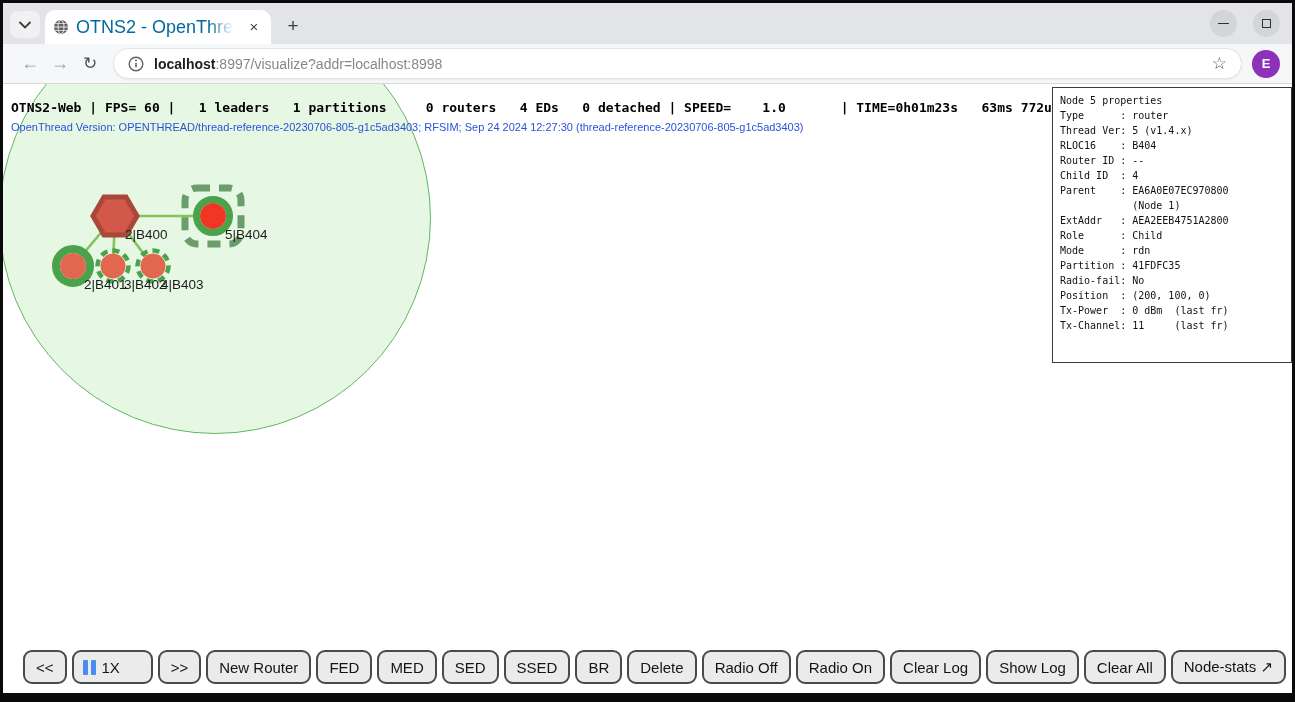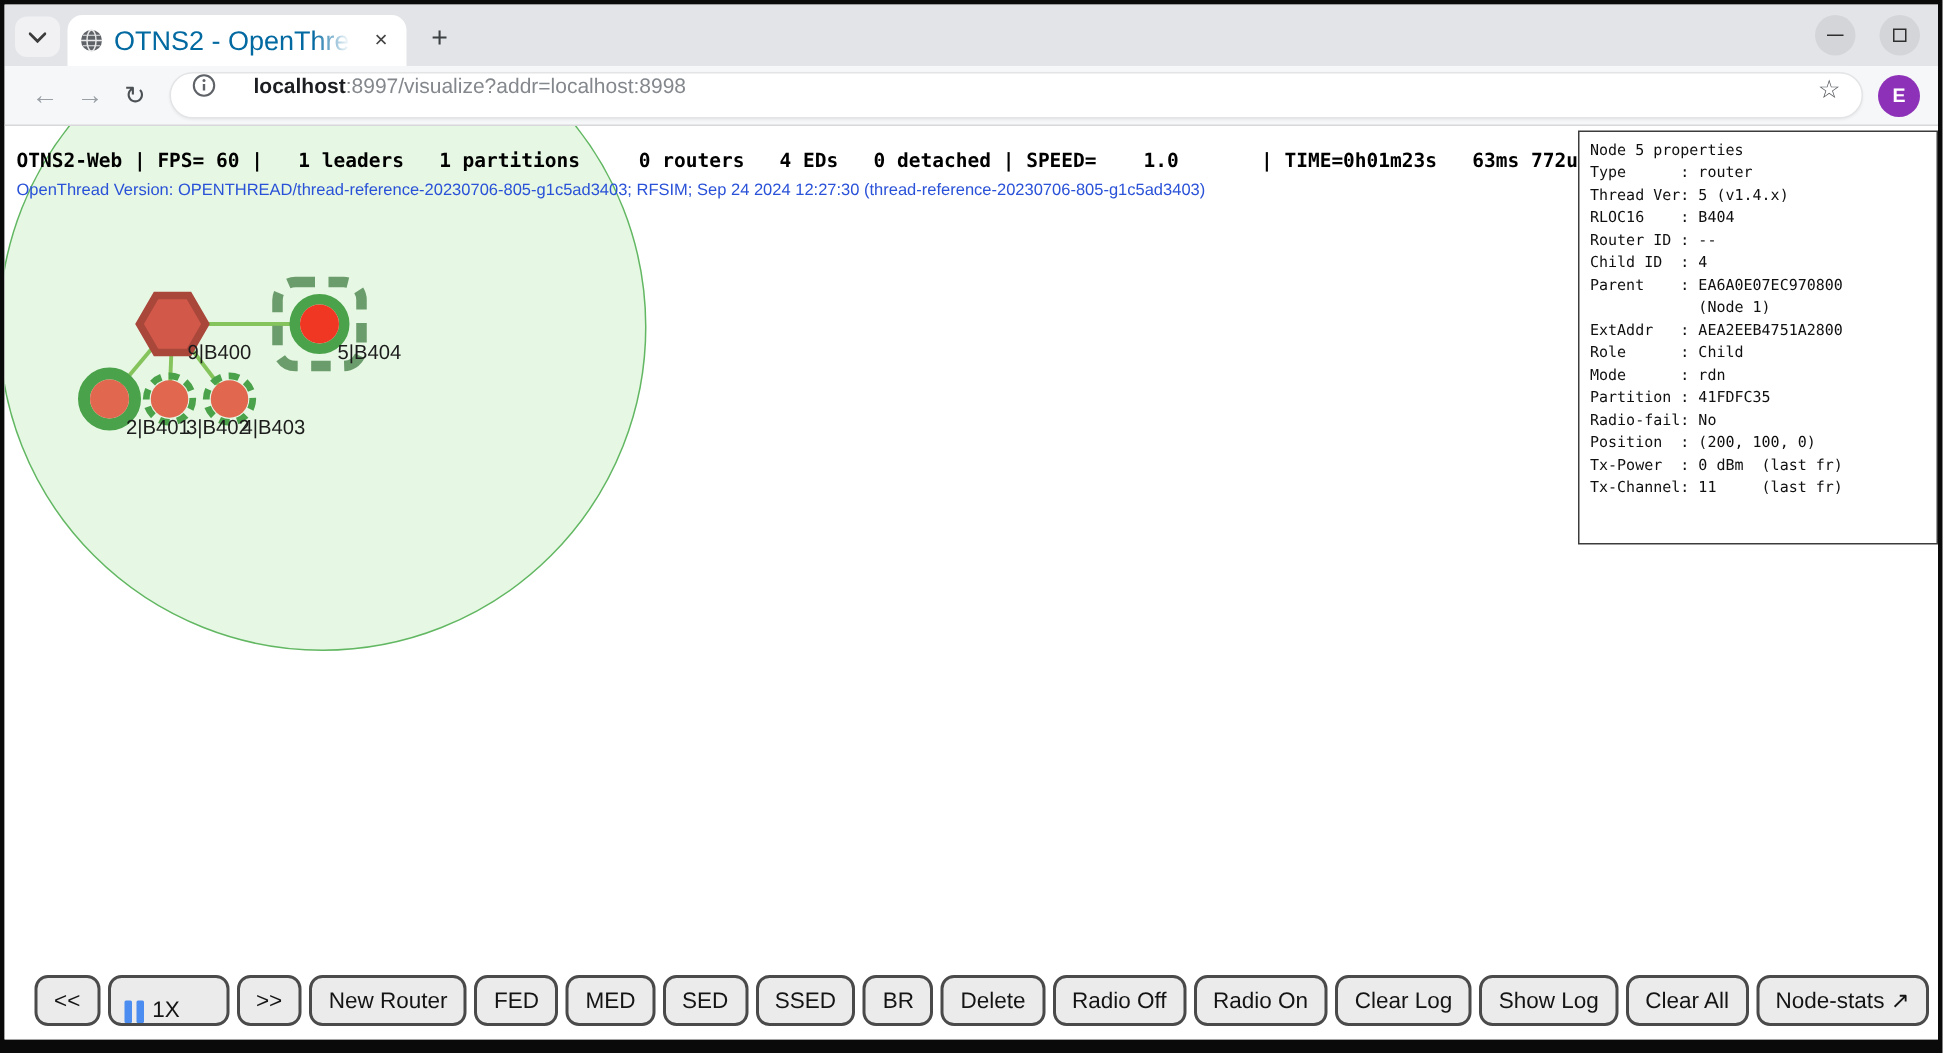--- a/index.html
+++ b/index.html
@@ -43,21 +43,21 @@
   
   .toolbar {
     height:40px; background:#f6f7f8; border-bottom:1px solid #d7d8da;
     display:flex; align-items:center; padding:0 12px; flex:0 0 auto;
   }
   .nav-ico { width:30px; height:30px; display:flex; align-items:center; justify-content:center; font-size:18px; }
   .ico-back,.ico-fwd { color:#9aa0a6; }
   .ico-reload { color:#4c5156; font-size:17px; }
   .omnibox {
     flex:1; height:31px; margin:0 10px 0 8px; background:#fff; border:1px solid #e3e4e6;
-    border-radius:16px; display:flex; padding:0 14px; gap:25px;
+    border-radius:16px; display:flex; align-items:center; padding:0 14px; gap:10px;
     box-shadow:0 1px 2px rgba(0,0,0,0.06);
   }
   .url { font-size:14px; white-space:nowrap; overflow:hidden; flex:1; }
   .url .host { color:#1c1e21; font-weight:bold; }
   .url .rest { color:#84888d; }
   .star { color:#55585c; font-size:17px; }
   .avatar {
     width:28px; height:28px; border-radius:50%; background:var(--avatar_purple,#8d32b8);
     color:#fff; font-size:13px; font-weight:bold; display:flex; align-items:center; justify-content:center;
   }
@@ -106,21 +106,21 @@
   
   .actionbar {
     position:absolute; left:20px; right:6px; bottom:9px;
     display:flex; gap:5px; align-items:center;
   }
   .tbtn {
     height:34px; padding:0 11px; background:#ebebeb; border:2px solid #4a4a4a;
     border-radius:9px; font-family:"Liberation Sans",sans-serif; font-size:15px; color:#141414;
     display:flex; align-items:center; justify-content:center; white-space:nowrap; cursor:default;
   }
-  .tbtn-speed { width:84px; justify-content:flex-start; gap:6px; padding-left:9px;align-items:flex-end; }
+  .tbtn-speed { width:84px; justify-content:flex-start; gap:6px; padding-left:9px; }
   .pause-icon { display:flex; gap:3px; }
   .pause-icon i { display:block; width:5px; height:15px; background:var(--accent_blue,#4a8cf0); border-radius:1px; }
 </style>
 </head>
 <body>
 
 <div class="window">
 
   <div class="tabstrip">
     <div class="tab-search">
@@ -190,21 +190,21 @@
       <circle class="ring-dashed" cx="150" cy="182" r="15.5" stroke-width="4.5" stroke-dasharray="7 5"></circle>
       <circle class="node-red" cx="150" cy="182" r="12.5"></circle>
 
       <circle class="ring-solid" cx="210" cy="132" r="16.5" stroke-width="7"></circle>
       <circle class="node-red-sel" cx="210" cy="132" r="13"></circle>
     </svg>
 
     <div class="status-line">OTNS2-Web | FPS= 60 |   1 leaders   1 partitions     0 routers   4 EDs   0 detached | SPEED=    1.0       | TIME=0h01m23s   63ms 772us</div>
     <div class="version-line">OpenThread Version: OPENTHREAD/thread-reference-20230706-805-g1c5ad3403; RFSIM; Sep 24 2024 12:27:30 (thread-reference-20230706-805-g1c5ad3403)</div>
 
-    <div class="node-label lbl-1">9|B400</div>
+    <div class="node-label lbl-1">2|B400</div>
     <div class="node-label lbl-2">2|B401</div>
     <div class="node-label lbl-3">3|B402</div>
     <div class="node-label lbl-4">4|B403</div>
     <div class="node-label lbl-5">5|B404</div>
 
     <div class="props-panel">
       <pre><span>Node 5 properties</span><span>
 Type      : router
 Thread Ver: 5 (v1.4.x)
 RLOC16    : B404

